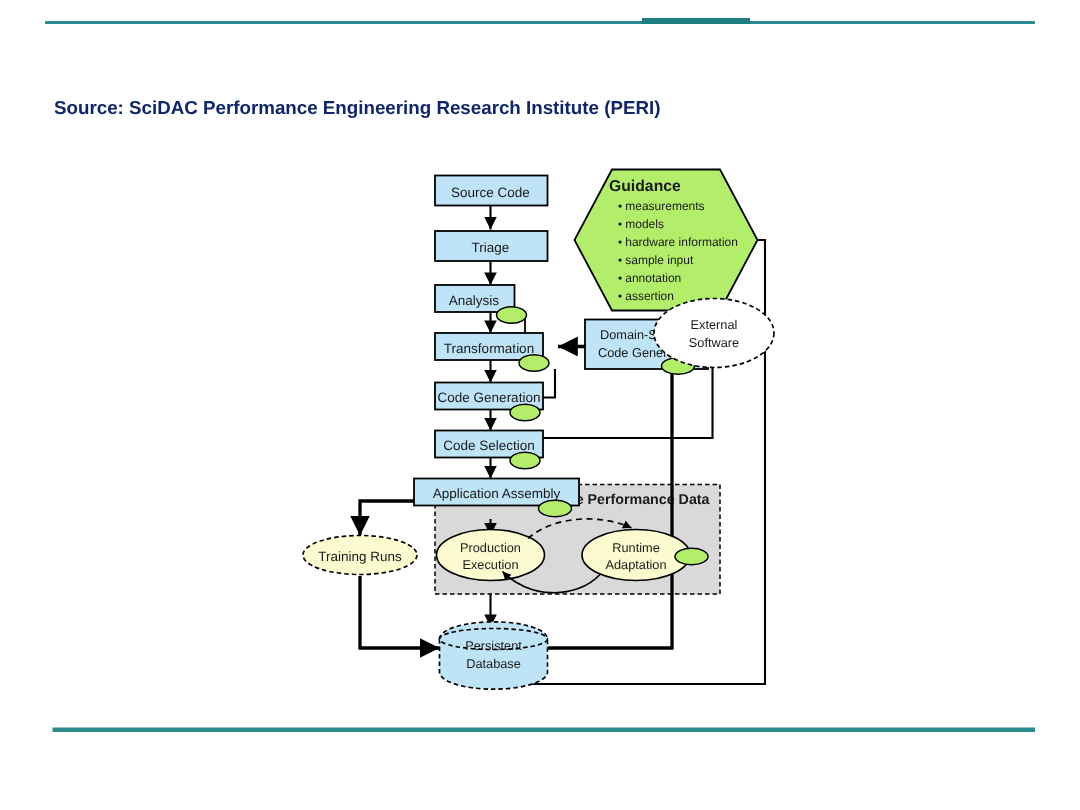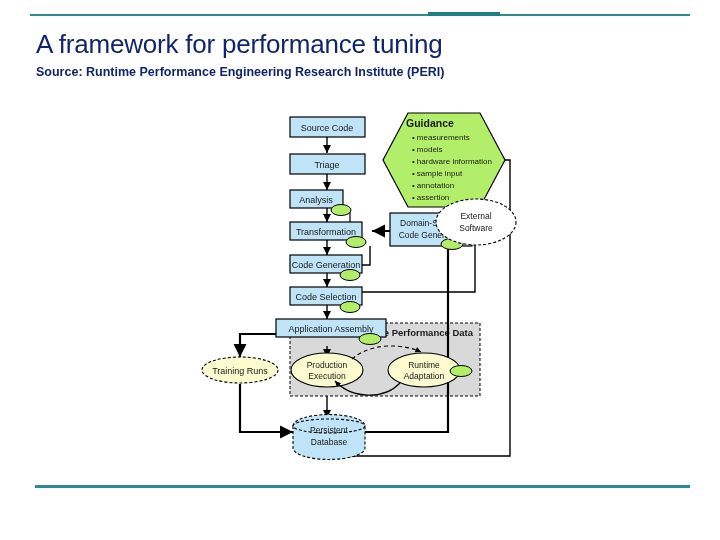--- a/index.html
+++ b/index.html
@@ -85,22 +85,21 @@
   }
 </style>
 </head>
 <body>
 
 <div id="slide">
 
   <div class="rule-top-thin"></div>
   <div class="rule-top-thick"></div>
 
-  <div id="page-title">A framework for performance tuning</div>
-  <div id="page-subtitle">Source: Runtime Performance Engineering Research Institute (PERI)</div>
+  <div id="page-subtitle">Source: SciDAC Performance Engineering Research Institute (PERI)</div>
 
   <div class="rule-bottom"></div>
 
   <div id="diagram">
     <svg width="400" height="370" viewBox="0 0 400 370" xmlns="http://www.w3.org/2000/svg">
       <defs>
         <marker id="arrow" markerWidth="7" markerHeight="7" refX="6" refY="3" orient="auto">
           <path d="M0,0 L6,3 L0,6 z" fill="#000"></path>
         </marker>
         <marker id="arrowthin" markerWidth="6" markerHeight="6" refX="5.2" refY="2.6" orient="auto">

